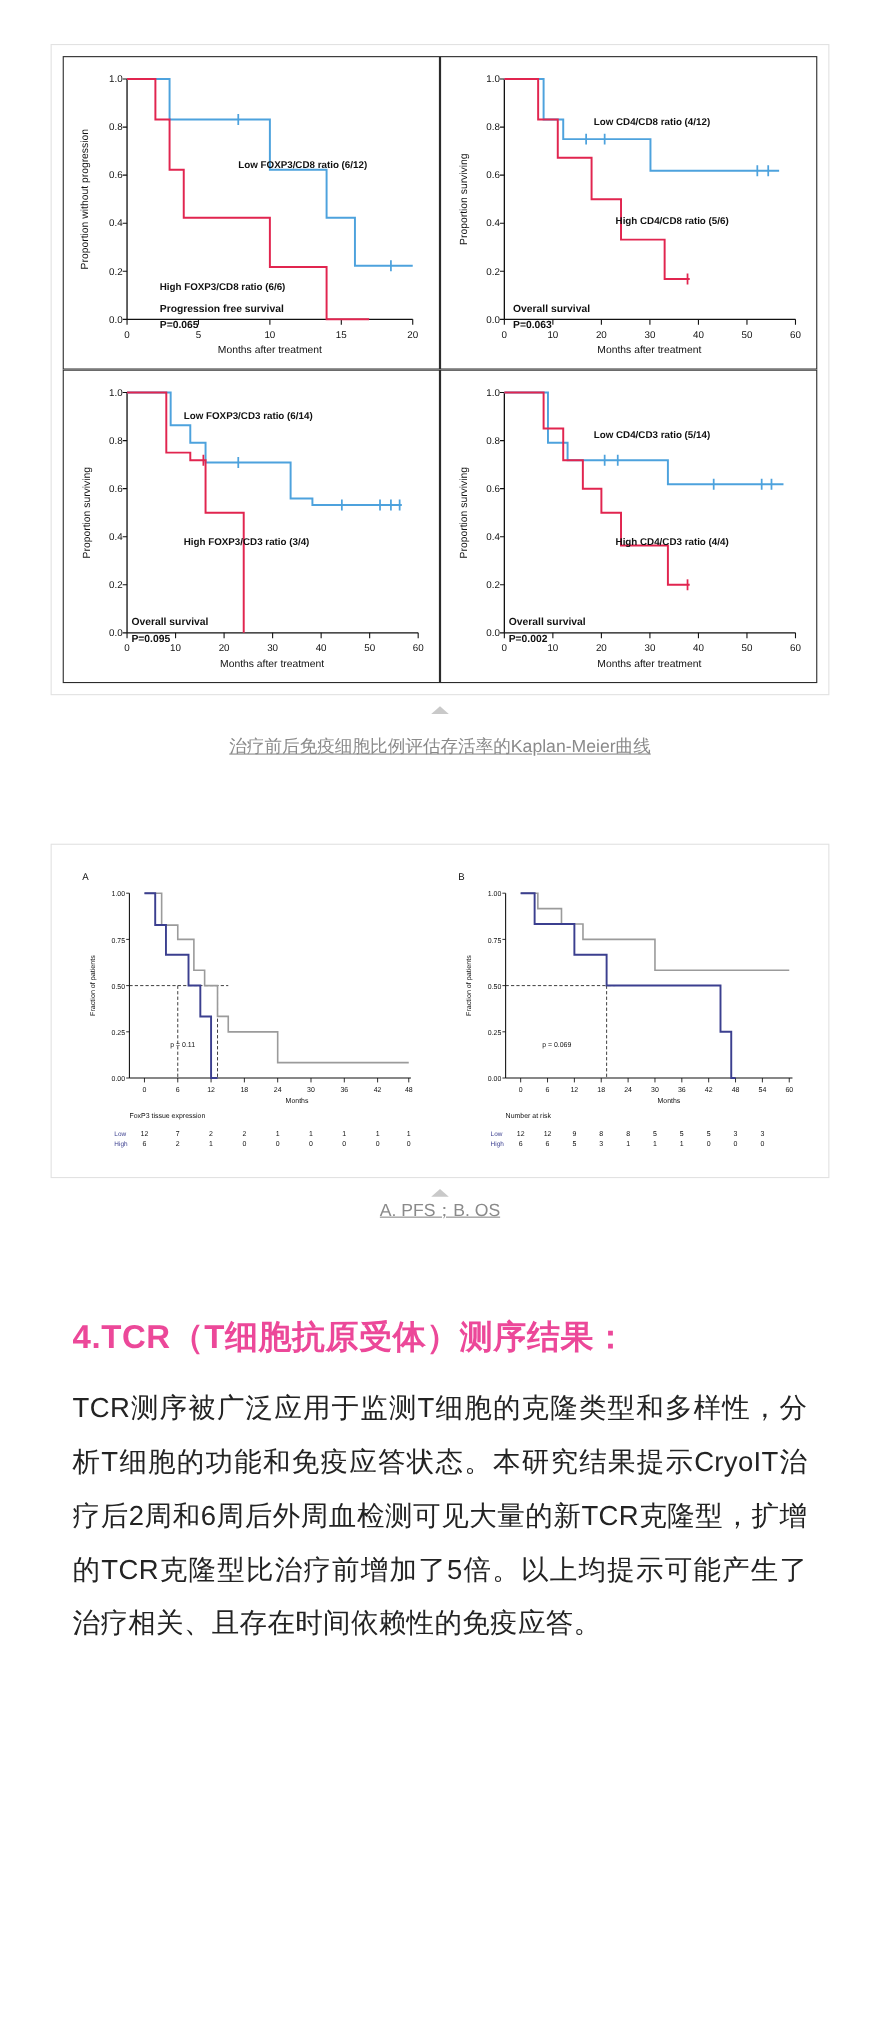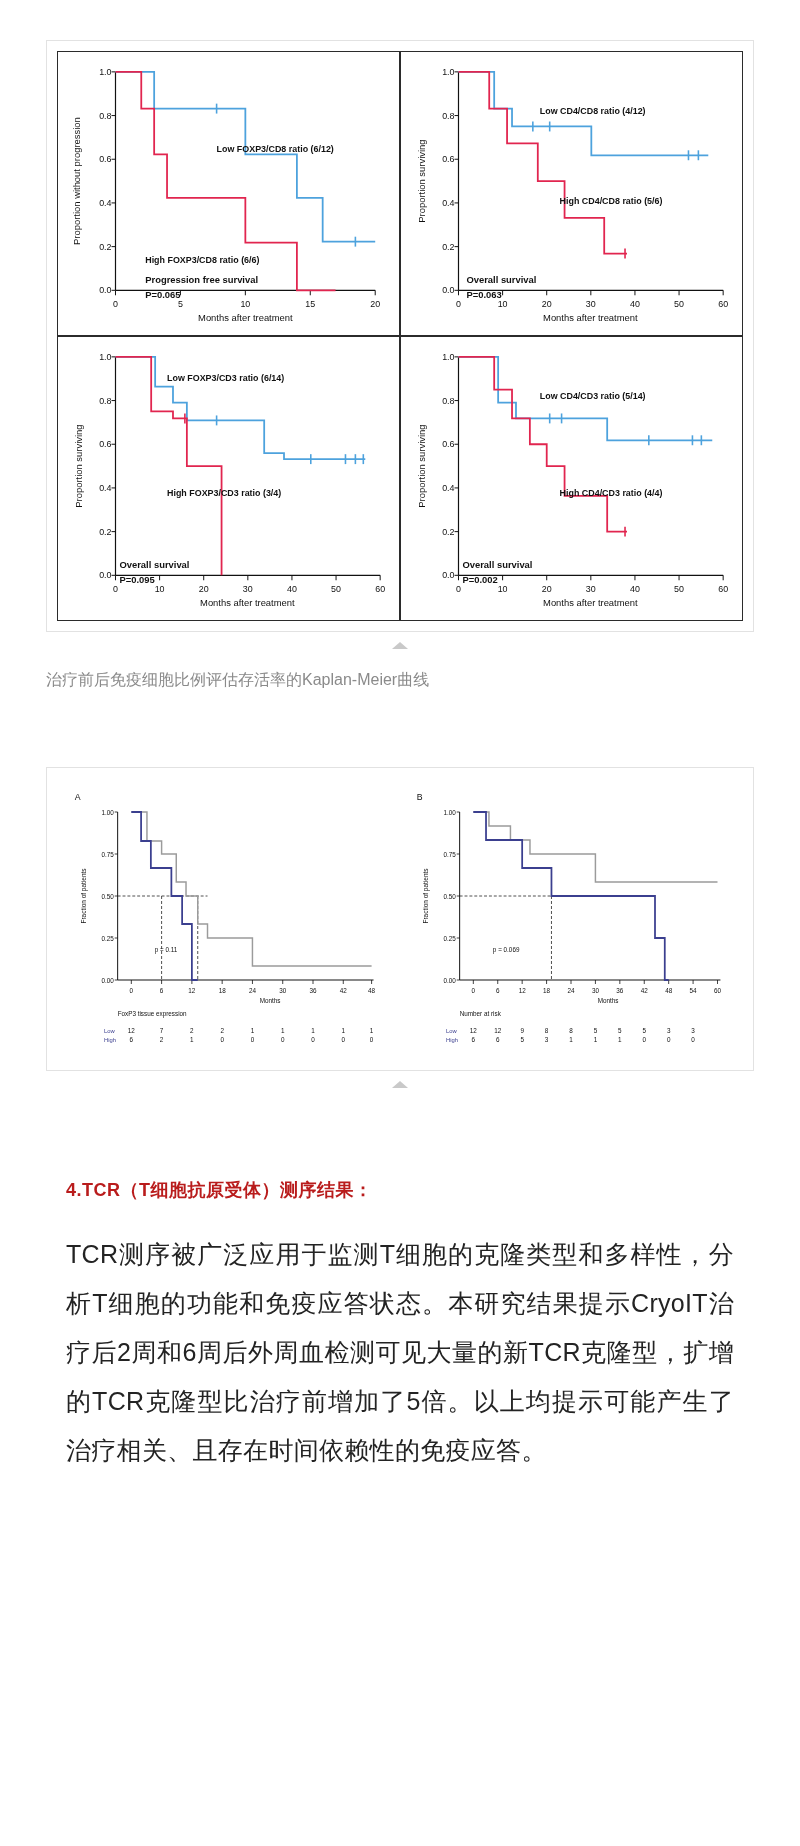--- a/index.html
+++ b/index.html
@@ -21,25 +21,26 @@
   .figure-block {
     margin: 0 auto;
     width: 708px;
   }
   .figure-card {
     border: 1px solid #e2e2e2;
     background: #ffffff;
     padding: 10px;
   }
   .caption {
-    text-align: left;
+    text-align: center;
     color: #8a8a8a;
     font-size: 16px;
     line-height: 26px;
     margin-top: 18px;
+    text-decoration: underline;
   }
   .caret {
     width: 0; height: 0;
     border-left: 8px solid transparent;
     border-right: 8px solid transparent;
     border-bottom: 7px solid #c9c9c9;
     margin: 10px auto 0 auto;
   }
 
   
@@ -67,22 +68,22 @@
   .fig2-cell { position: relative; height: 270px; }
   .fig2-svg { display: block; width: 100%; height: 100%; }
 
   
   .text-section {
     width: 668px;
     margin: 0 auto;
     padding-top: 10px;
   }
   .section-title {
-    color: #b91c1c;
-    font-size: 18px;
+    color: #ec4899;
+    font-size: 30px;
     font-weight: bold;
     letter-spacing: 0.5px;
     margin: 0 0 22px 0;
     line-height: 36px;
   }
   .body-text {
     color: #232323;
     font-size: 25px;
     line-height: 49px;
     letter-spacing: 0.3px;
@@ -506,20 +507,21 @@
                 <text x="247" y="258">0</text>
                 <text x="272" y="258">0</text>
               <text x="297" y="258">0</text>
             </g>
           </svg>
         </div>
 
       </div>
     </div>
     <div class="caret"></div>
+    <div class="caption" style="margin-top:0">A. PFS；B. OS</div>
   </div>
 
   <div class="spacer-lg"></div>
 
   <div class="text-section">
     <h2 class="section-title">4.TCR（T细胞抗原受体）测序结果：</h2>
     <p class="body-text">TCR测序被广泛应用于监测T细胞的克隆类型和多样性，分析T细胞的功能和免疫应答状态。本研究结果提示CryoIT治疗后2周和6周后外周血检测可见大量的新TCR克隆型，扩增的TCR克隆型比治疗前增加了5倍。以上均提示可能产生了治疗相关、且存在时间依赖性的免疫应答。</p>
   </div>
 
   <div class="spacer-md"></div>

